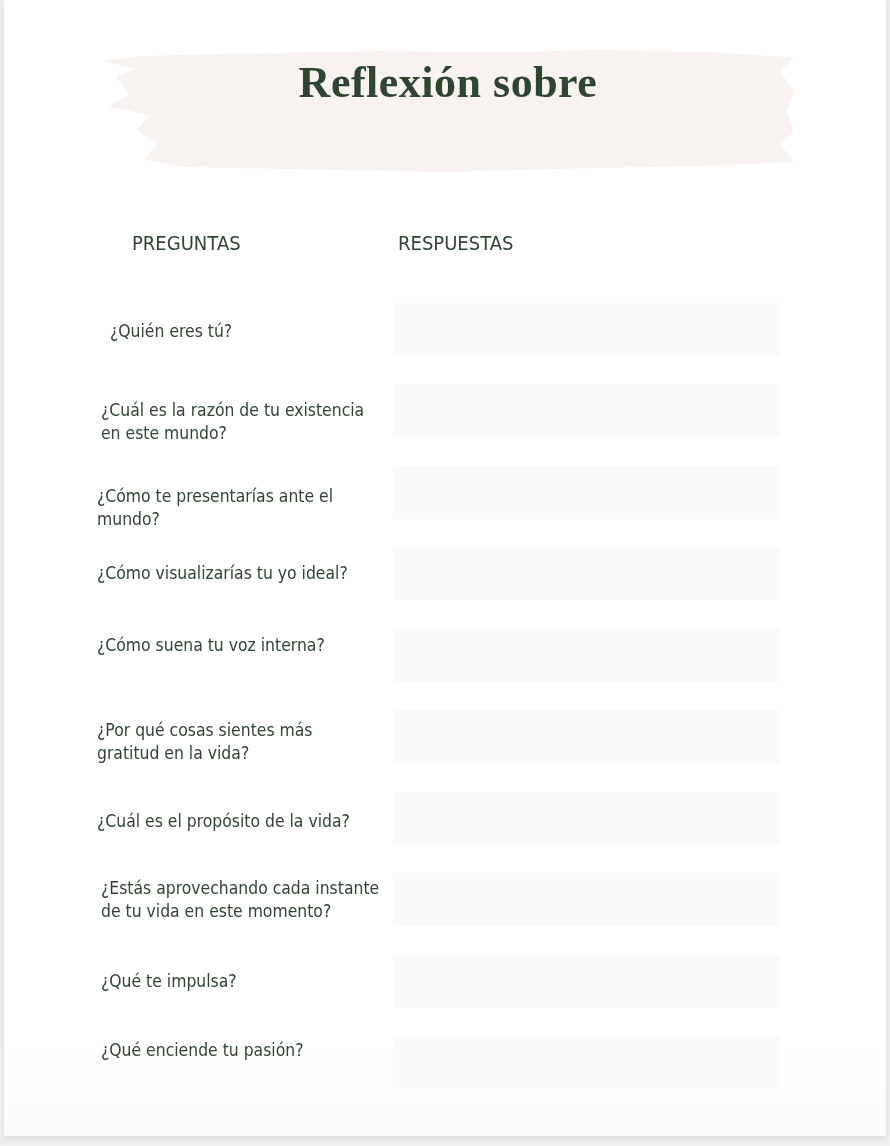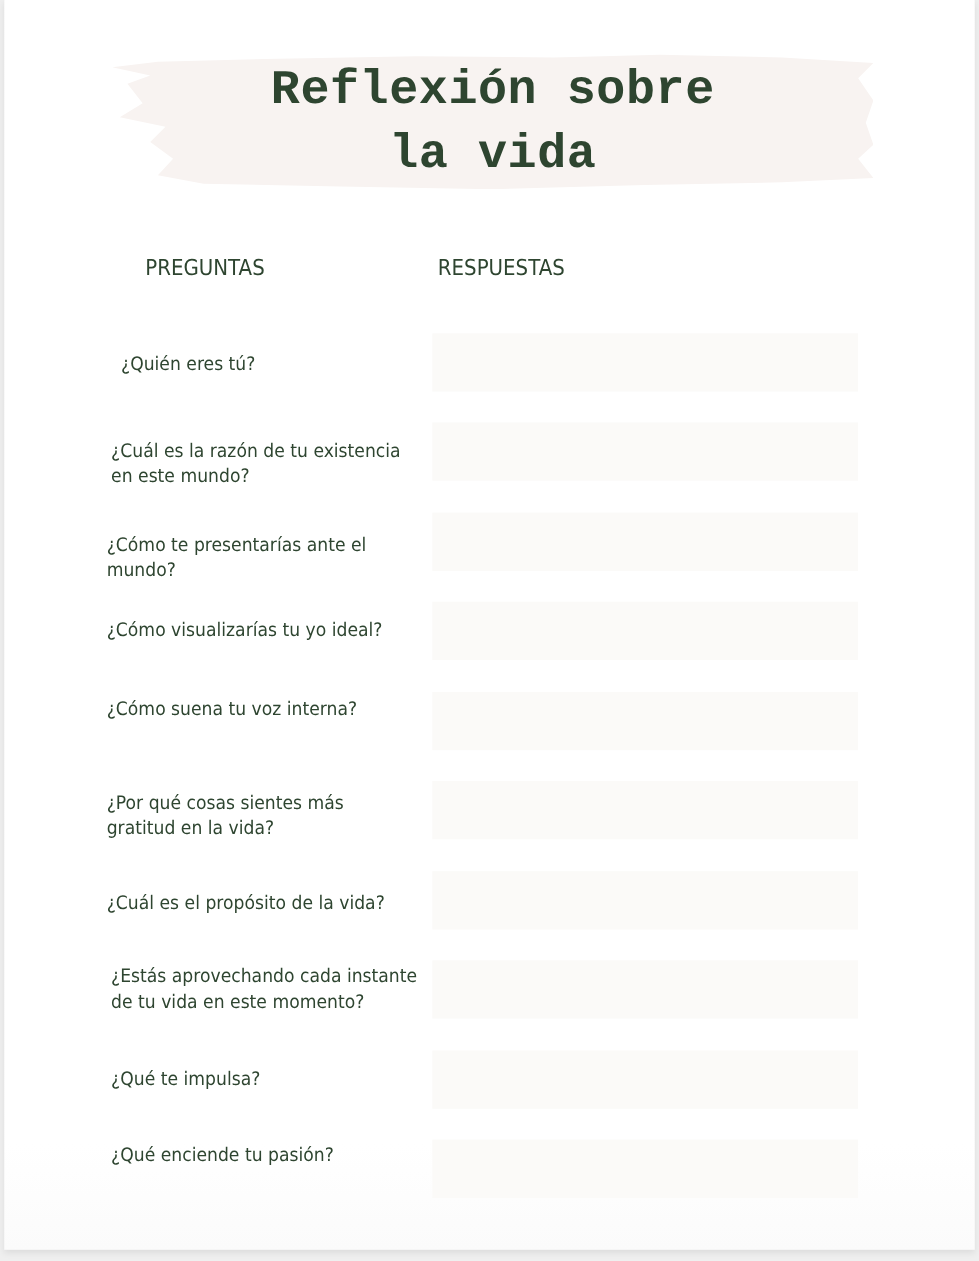--- a/index.html
+++ b/index.html
@@ -17,21 +17,21 @@
       box-shadow: 0 3px 6px rgba(0,0,0,0.08);
     }
     .brush {
       position: absolute; left: 98px; top: 46px; width: 692px; height: 126px;
       background: #f8f3f1;
       clip-path: polygon(0% 12%, 6% 8%, 20% 6%, 40% 4%, 58% 5%, 72% 3%, 88% 5%, 100% 9%, 98% 20%, 100% 36%, 99% 52%, 100% 68%, 98% 78%, 100% 92%, 88% 95%, 70% 97%, 50% 100%, 30% 98%, 12% 96%, 6% 90%, 8% 78%, 5% 66%, 7% 55%, 1% 48%, 4% 38%, 2% 24%, 5% 18%);
     }
     .title {
       position: absolute; left: 98px; top: 54px; width: 692px;
       text-align: center; color: #2e4530;
-      font-family: Liberation Mono, monospace; font-weight: bold;
+      font-family: Liberation Serif, serif; font-weight: bold;
       font-size: 44px; line-height: 58px; letter-spacing: 0.5px;
       margin: 0;
     }
     .col-head {
       position: absolute; top: 230px; color: #2e4530;
       font-size: 20px; line-height: 26px;
       font-family: "DejaVu Sans", sans-serif; font-weight: normal;
       transform: scaleX(0.9); transform-origin: left;
     }
     .q {
@@ -46,21 +46,20 @@
       background: #fbfaf8; border: none; outline: none; padding: 0;
     }
   </style>
 </head>
 <body>
 
 <div class="page">
   <div class="brush"></div>
   <h1 class="title">
     <span>Reflexión sobre</span><br>
-    <span>la vida</span>
   </h1>
 
   <div class="col-head" style="left:128px;">PREGUNTAS</div>
   <div class="col-head" style="left:394px;">RESPUESTAS</div>
 
   <div class="q" style="left:106px; top:320px;">¿Quién eres tú?</div>
   <div class="a" style="top:303px;"></div>
 
   <div class="q" style="left:97px; top:399px;">¿Cuál es la razón de tu existencia
  en este mundo?</div>

